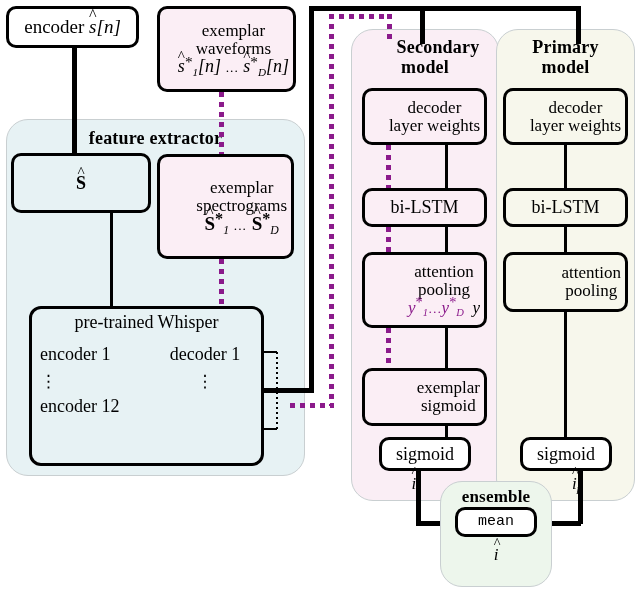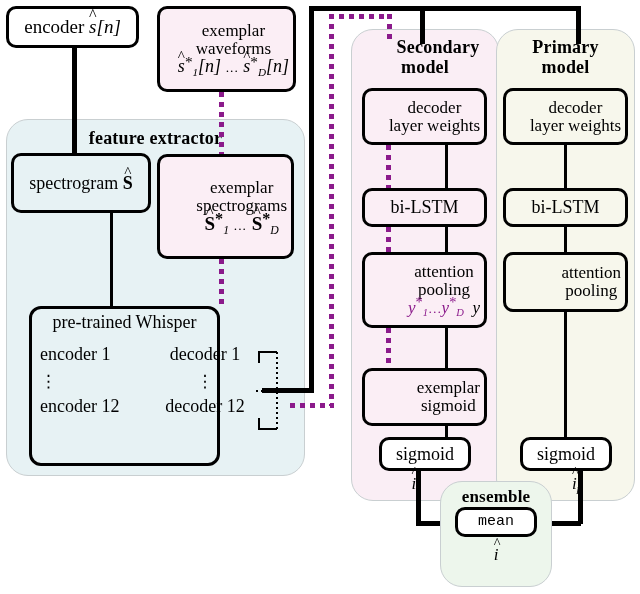--- a/index.html
+++ b/index.html
@@ -156,49 +156,47 @@
       <span class="t17">
         <span class="hatwrap mi"><span class="hatch">^</span><span>s</span></span><sup class="star">*</sup><sub>1</sub><span class="mi">[n]</span>
         <span class="ellip t13">...</span>
         <span class="hatwrap mi"><span class="hatch">^</span><span>s</span></span><sup class="star">*</sup><sub>D</sub><span class="mi">[n]</span>
       </span>
     </span>
   </div>
 
   <div class="node t17" style="left:11px;top:153px;width:140px;height:60px;background:#e7f2f4;">
     <span class="lbl">
-      <span>spectrogram</span>
       <span class="hatwrap" style="font-weight:bold;"><span class="hatch" style="font-weight:normal;">^</span><span>S</span></span>
     </span>
   </div>
 
   <div class="node t16" style="left:157px;top:154px;width:137px;height:105px;background:#fbeef5;">
     <span class="lbl">
       <span>exemplar</span><br>
       <span>spectrograms</span><br>
       <span class="t18" style="font-weight:bold;">
         <span class="hatwrap"><span class="hatch" style="font-weight:normal;">^</span><span>S</span></span><sup class="star">*</sup><sub style="font-weight:normal;">1</sub>
         <span class="ellip t13" style="font-weight:normal;">...</span>
         <span class="hatwrap"><span class="hatch" style="font-weight:normal;">^</span><span>S</span></span><sup class="star">*</sup><sub style="font-weight:normal;">D</sub>
       </span>
     </span>
   </div>
 
-  <div class="node" style="left:29px;top:306px;width:191px;height:160px;background:#e7f2f4;
+  <div class="node" style="left:29px;top:306px;width:235px;height:160px;background:#e7f2f4;
               display:block;border-radius:12px;">
     <div class="t17" style="text-align:center;margin-top:4px;">pre-trained Whisper</div>
     <div style="position:absolute;left:8px;top:36px;width:110px;text-align:left;">
       <div class="t17">encoder 1</div>
       <div class="vdots" style="margin:9px 0 7px;">⋮</div>
       <div class="t17">encoder 12</div>
     </div>
     <div style="position:absolute;left:118px;top:36px;width:110px;text-align:center;">
       <div class="t17">decoder 1</div>
       <div class="vdots" style="margin:9px 0 7px;">⋮</div>
-      <div class="t17">decoder 12</div>
     </div>
   </div>
 
   <div class="node t16" style="left:362px;top:88px;width:125px;height:57px;background:#fbeef5;">
     <span class="lbl">
       <span>decoder</span><br>
       <span>layer weights</span>
     </span>
   </div>
 

